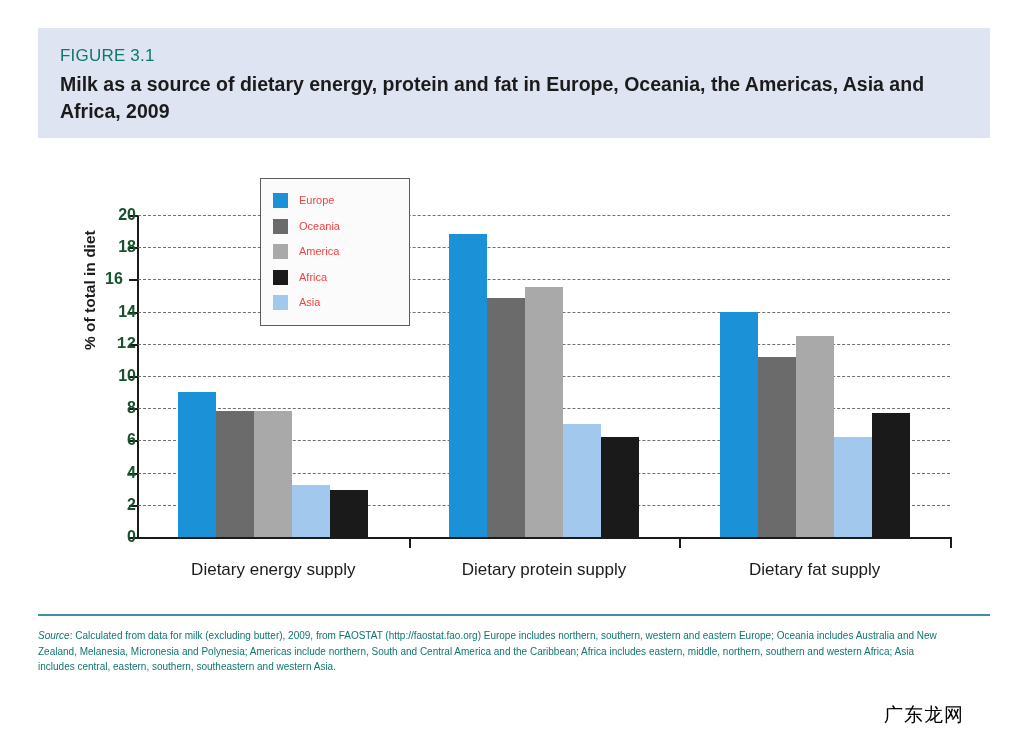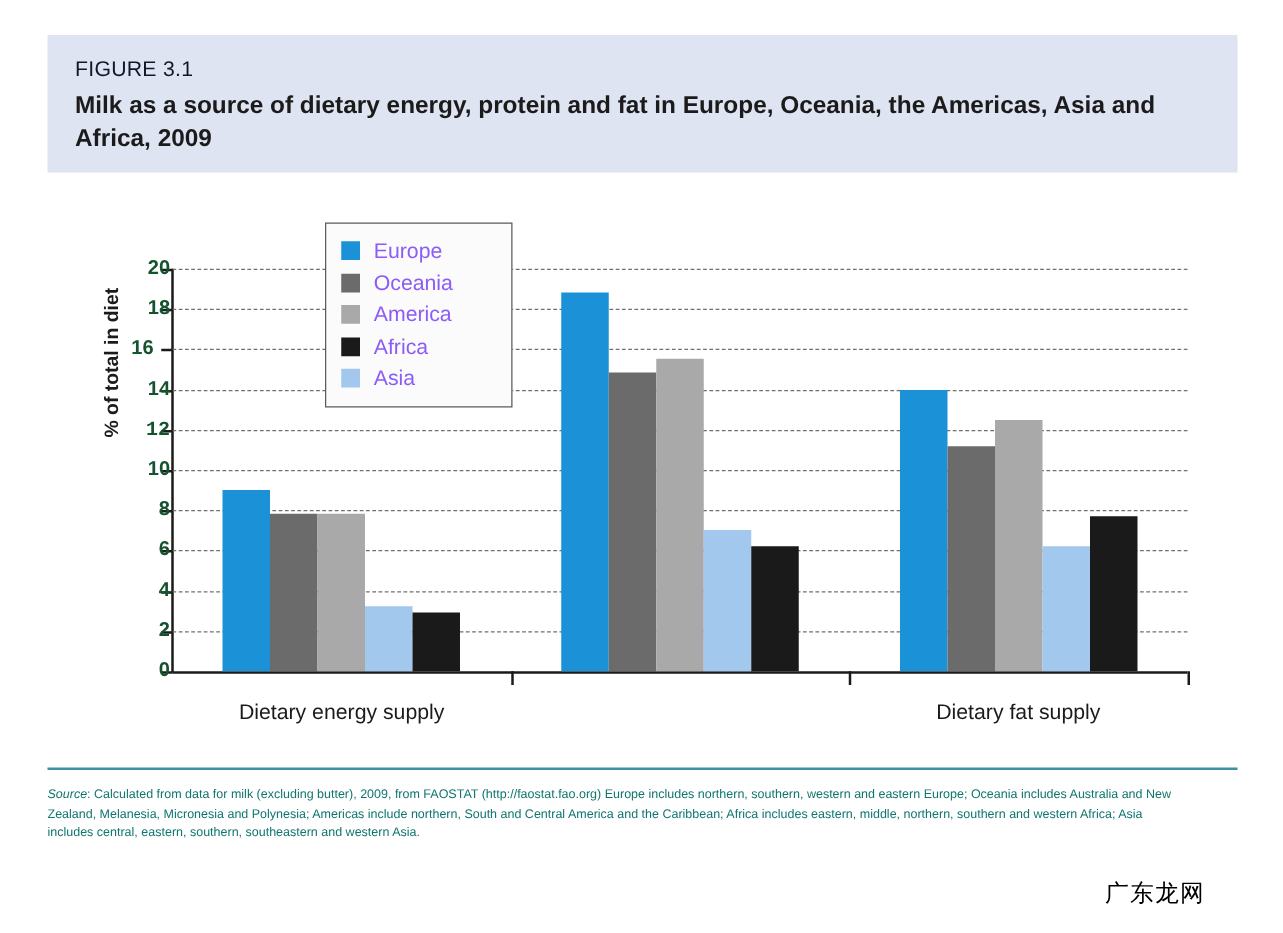--- a/index.html
+++ b/index.html
@@ -30,21 +30,21 @@
     top: 28px;
     width: 952px;
     height: 110px;
     background: #dee4f1;
     box-sizing: border-box;
     padding: 18px 22px 0 22px;
   }
   .figure-number {
     font-size: 17px;
     font-weight: 400;
-    color: #0f172a;
+    color: #0f766e;
     letter-spacing: 0.2px;
     line-height: 1.2;
     margin: 0 0 5px 0;
   }
   .figure-title {
     font-size: 19.5px;
     font-weight: bold;
     color: #1b1b1b;
     line-height: 1.34;
     margin: 0;
@@ -178,22 +178,22 @@
     align-items: center;
     height: 25.5px;
   }
   .legend-swatch {
     width: 15px;
     height: 15px;
     margin-right: 11px;
     flex: 0 0 auto;
   }
   .legend-label {
-    font-size: 17px;
-    color: #8b5cf6;
+    font-size: 11px;
+    color: #ef4444;
     line-height: 1;
   }
 
   
   .source-rule {
     position: absolute;
     left: 38px;
     top: 614px;
     width: 952px;
     height: 0;
@@ -281,20 +281,21 @@
             <div class="bar" title="Africa: 2.95" style="height: 47.495px; background: rgb(26, 26, 26);"></div>
           </div>
           <div class="x-group-label" style="left: 135.333px;">Dietary energy supply</div>
           <div class="bar-group" style="left: 311px;">
             <div class="bar" title="Europe: 18.8" style="height: 302.68px; background: rgb(27, 146, 216);"></div>
             <div class="bar" title="Oceania: 14.85" style="height: 239.085px; background: rgb(107, 107, 107);"></div>
             <div class="bar" title="Americas: 15.55" style="height: 250.355px; background: rgb(169, 169, 169);"></div>
             <div class="bar" title="Asia: 7" style="height: 112.7px; background: rgb(162, 200, 237);"></div>
             <div class="bar" title="Africa: 6.2" style="height: 99.82px; background: rgb(26, 26, 26);"></div>
           </div>
+          <div class="x-group-label" style="left: 406px;">Dietary protein supply</div>
           <div class="bar-group" style="left: 581.667px;">
             <div class="bar" title="Europe: 14" style="height: 225.4px; background: rgb(27, 146, 216);"></div>
             <div class="bar" title="Oceania: 11.2" style="height: 180.32px; background: rgb(107, 107, 107);"></div>
             <div class="bar" title="Americas: 12.5" style="height: 201.25px; background: rgb(169, 169, 169);"></div>
             <div class="bar" title="Asia: 6.2" style="height: 99.82px; background: rgb(162, 200, 237);"></div>
             <div class="bar" title="Africa: 7.7" style="height: 123.97px; background: rgb(26, 26, 26);"></div>
           </div>
           <div class="x-group-label" style="left: 676.667px;">Dietary fat supply</div>
           <div class="x-tick" style="left: 270.667px;"></div>
           <div class="x-tick" style="left: 541.333px;"></div>

